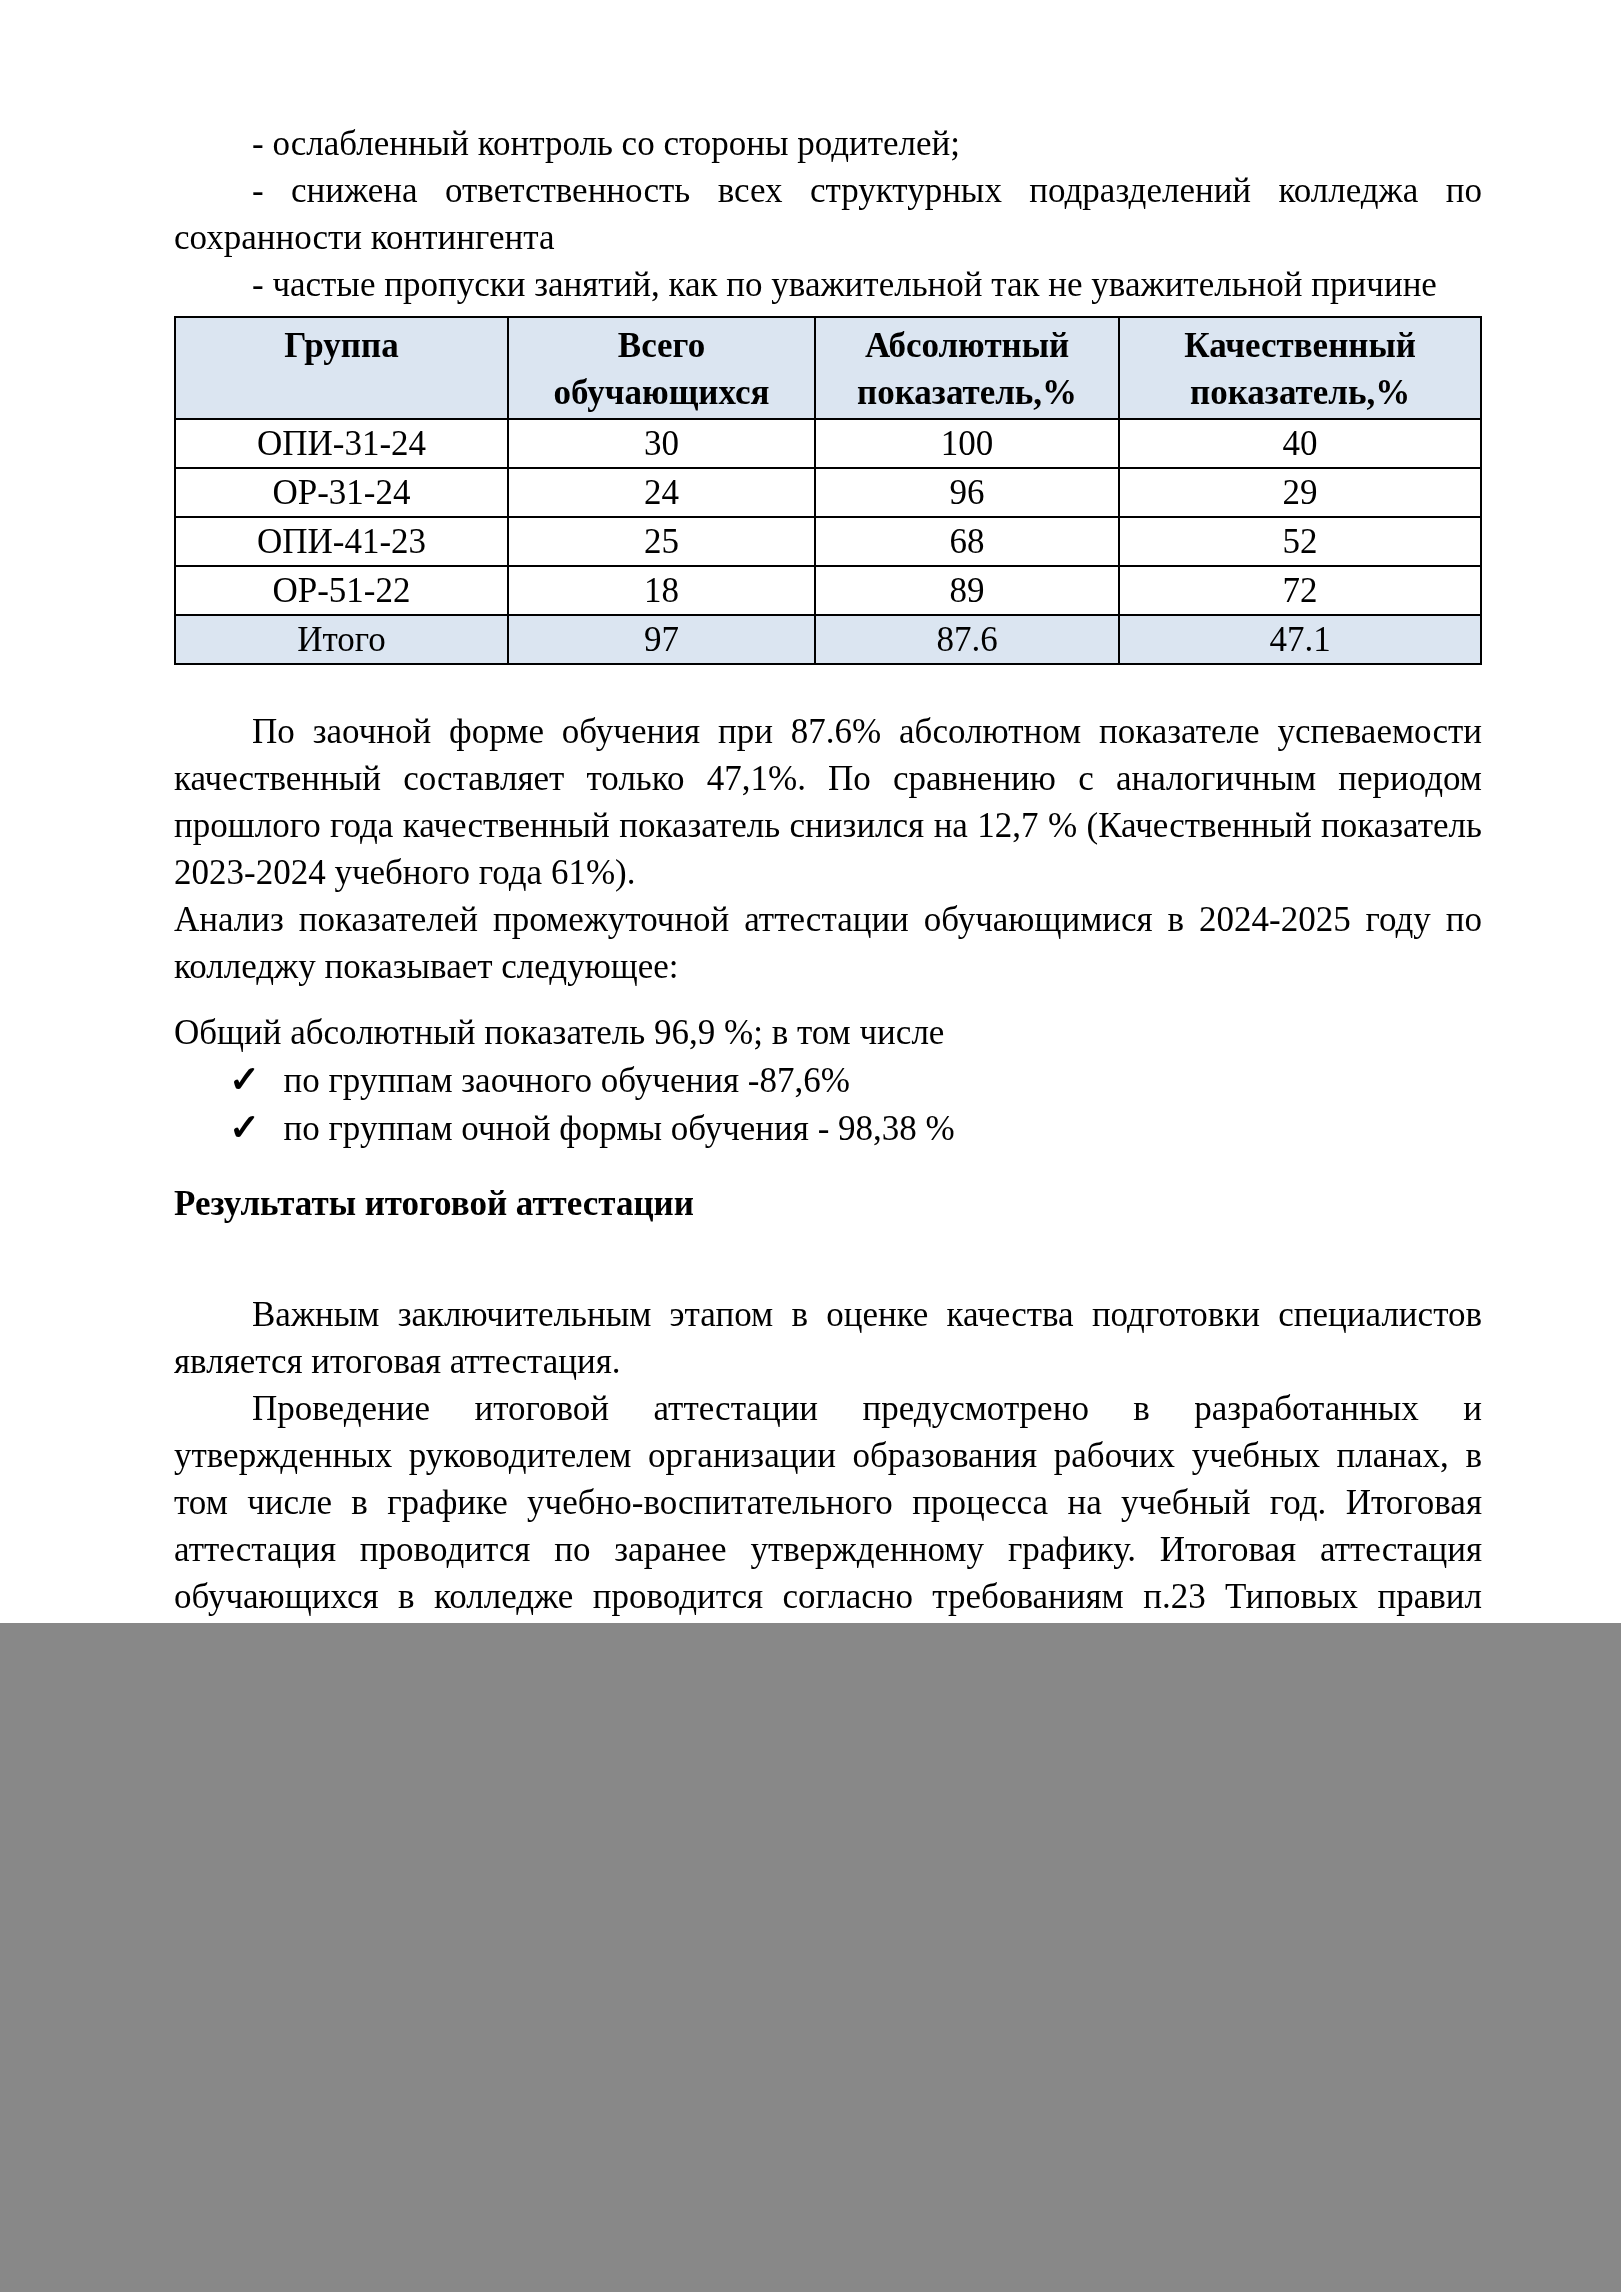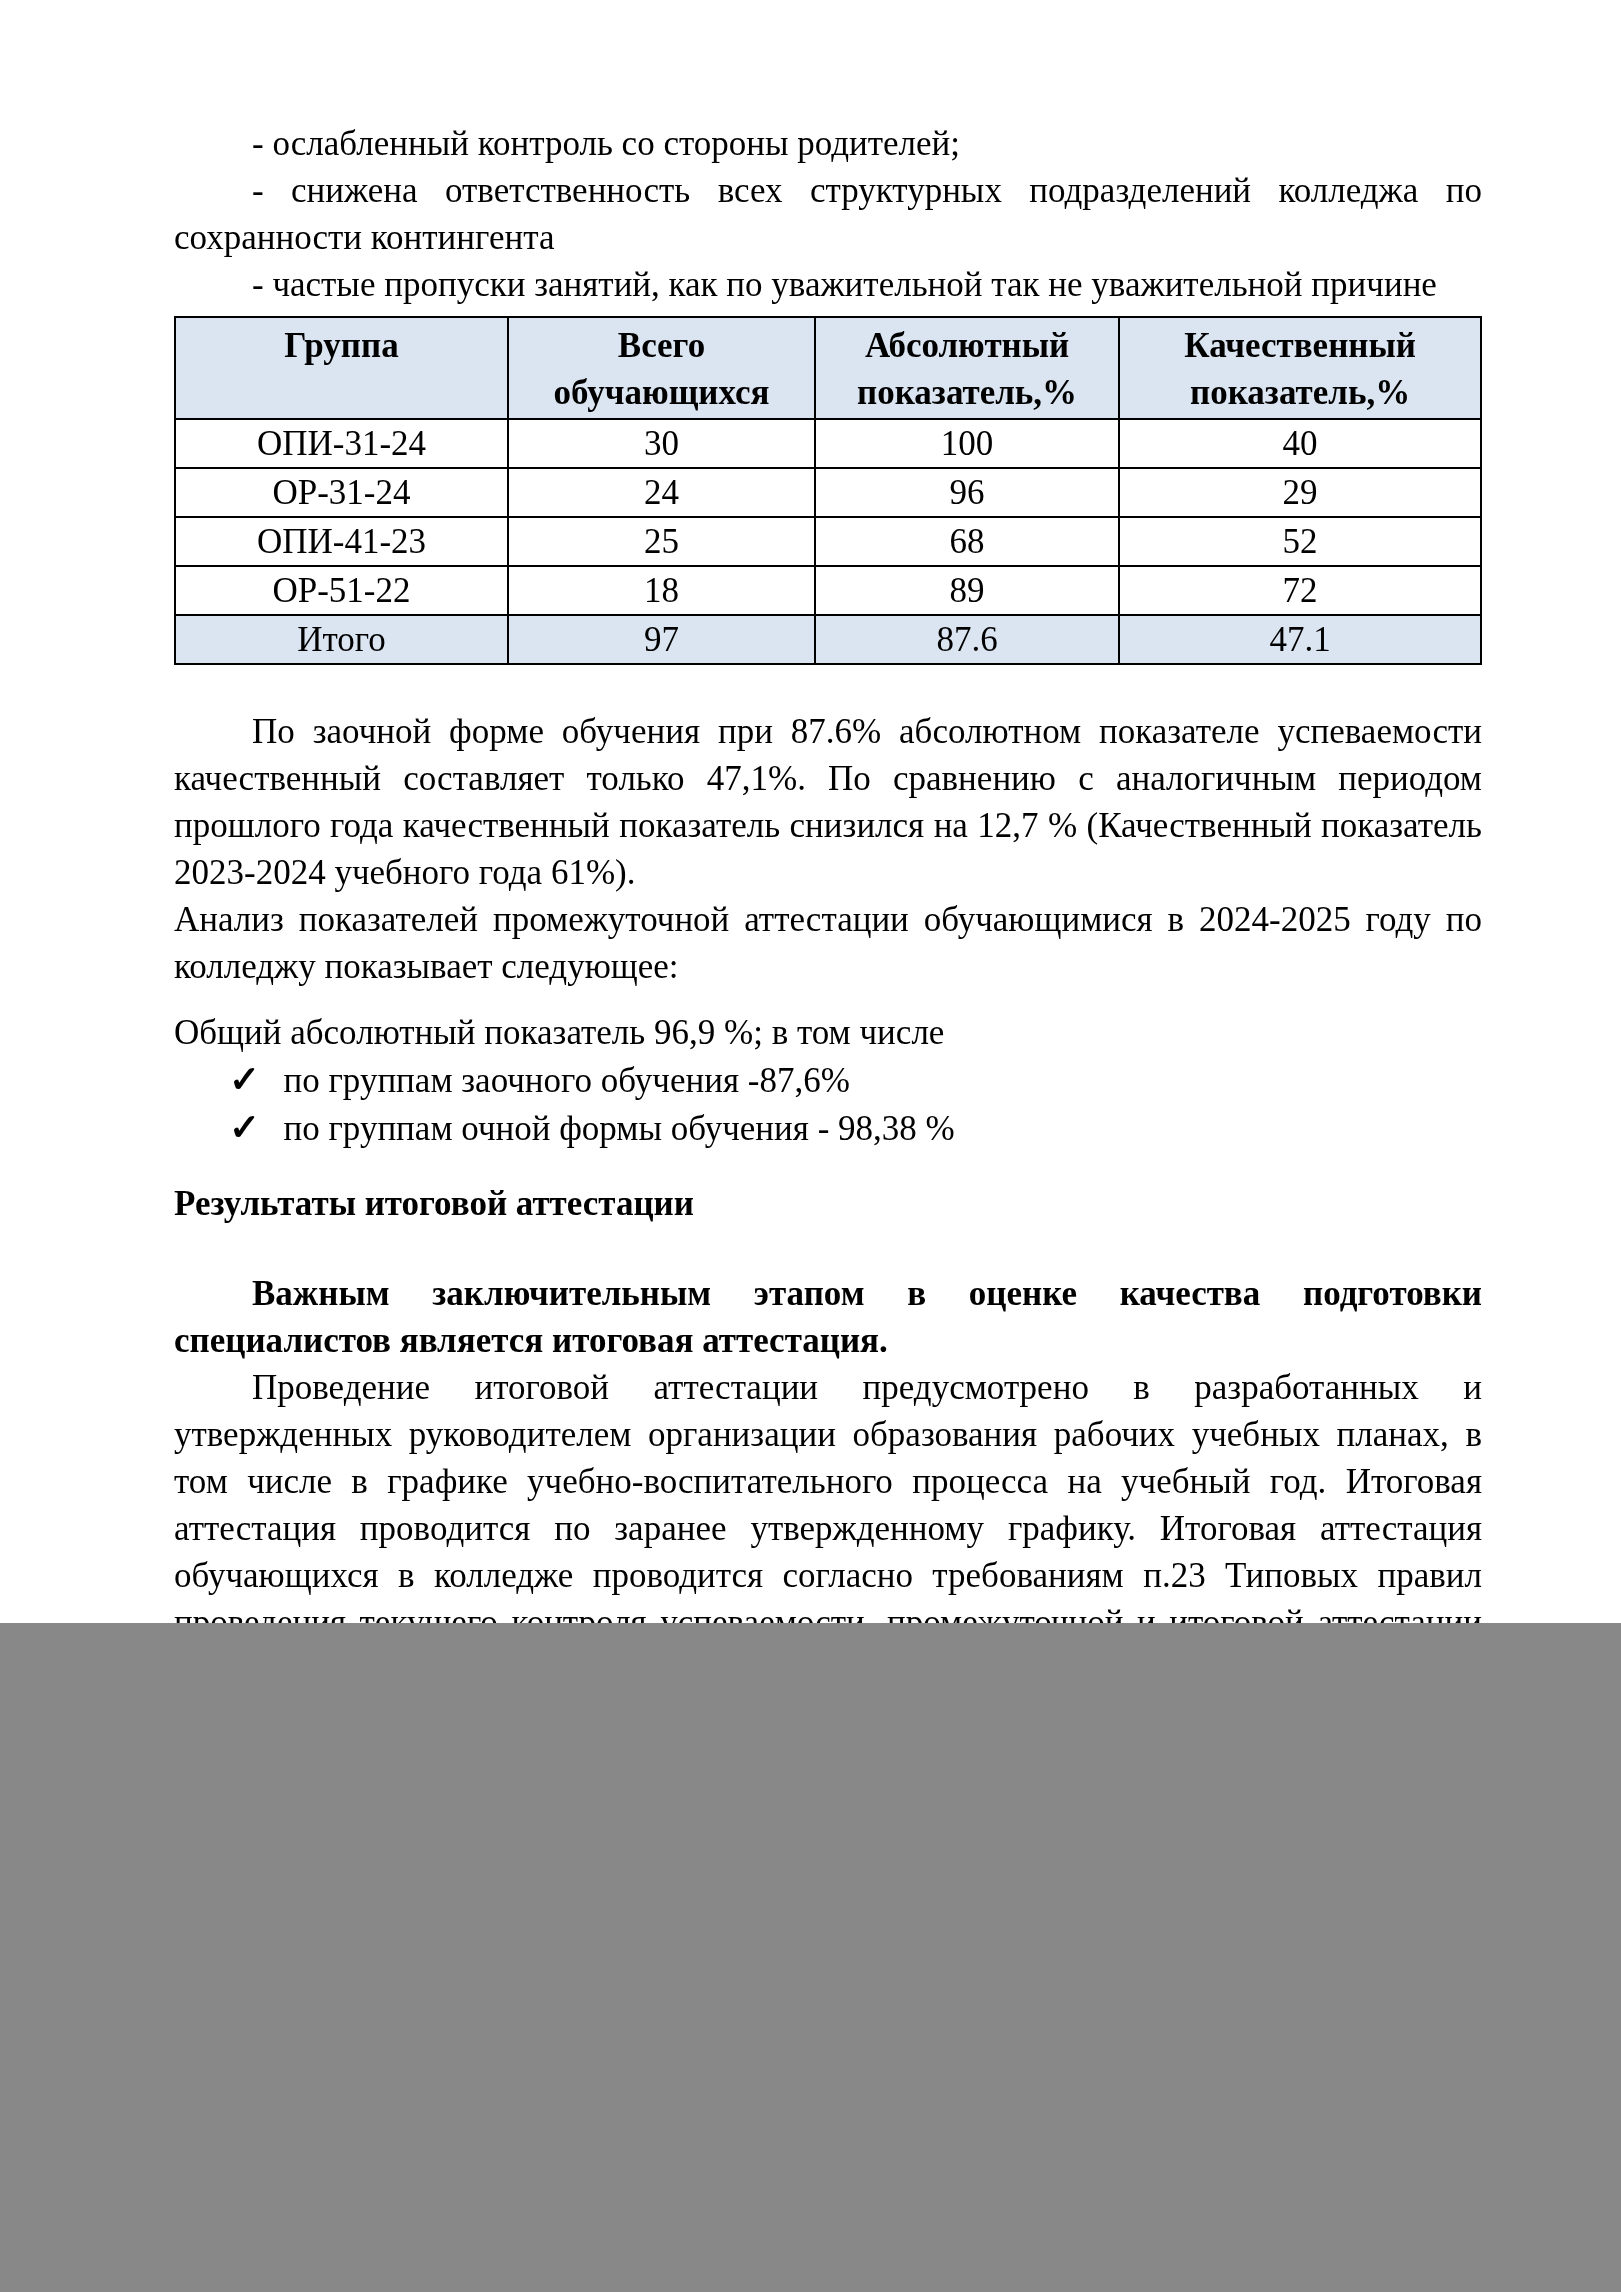--- a/index.html
+++ b/index.html
@@ -60,21 +60,21 @@
   .check-glyph {
     font-weight: bold;
     font-size: 37px;
     flex: 0 0 auto;
   }
   .section-heading {
     font-weight: bold;
     margin-top: 27.4px;
     text-align: left;
   }
-  .para-gap { margin-top: 43px; font-weight: bold; }
+  .para-gap { margin-top: 64px; }
   .footer-rule {
     position: absolute;
     left: 225px;
     right: 78px;
     top: 2132px;
     border-top: 3.9px solid #000;
     height: 0;
   }
   .page-number {
     position: absolute;

